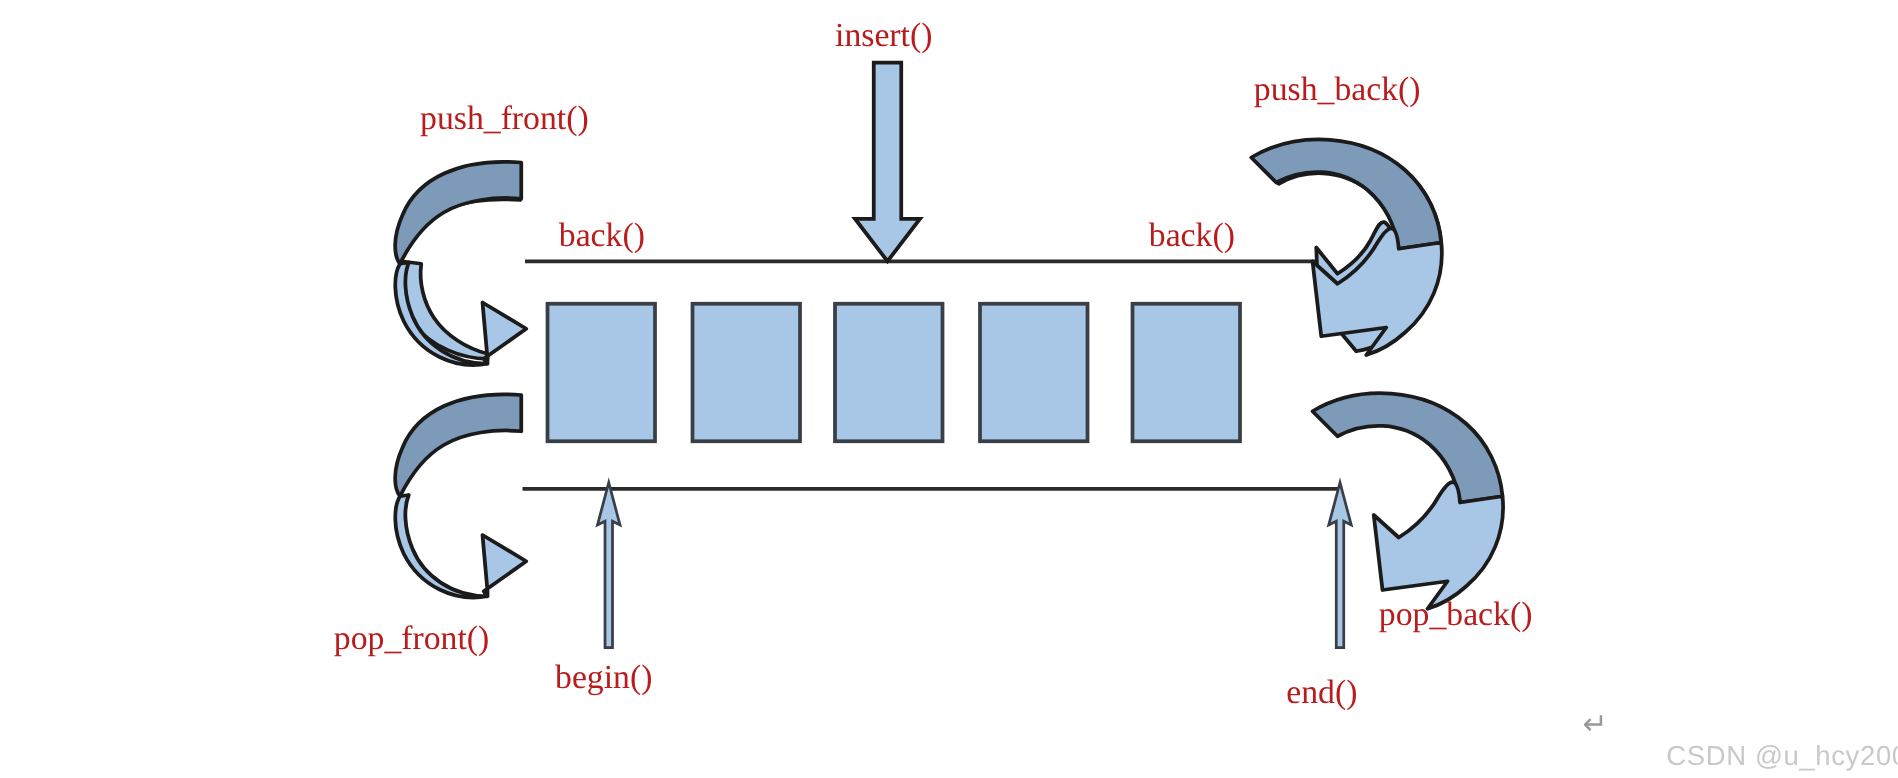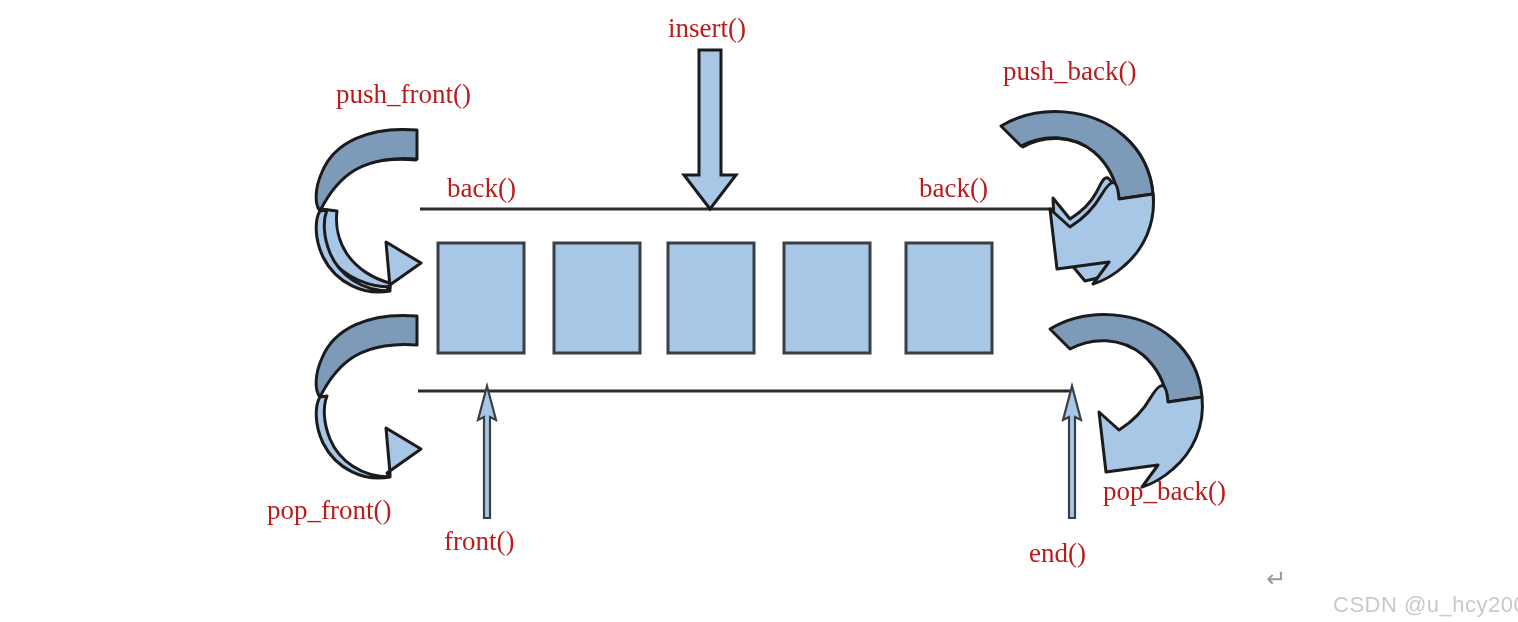--- a/index.html
+++ b/index.html
@@ -217,21 +217,21 @@
   <div class="lbl" style="left:1003px; top:58px;">push_back()</div>
 
   <div class="lbl" style="left:447px; top:175px;">back()</div>
 
   <div class="lbl" style="left:919px; top:175px;">back()</div>
 
   <div class="lbl" style="left:267px; top:497px;">pop_front()</div>
 
   <div class="lbl" style="left:1103px; top:478px;">pop_back()</div>
 
-  <div class="lbl" style="left:444px; top:528px;">front()</div>
+  <div class="lbl" style="left:444px; top:528px;">begin()</div>
 
   <div class="lbl" style="left:1029px; top:540px;">end()</div>
 
   <div class="return-glyph" style="left:1266px; top:565px;">↵</div>
 
   <div class="watermark" style="left:1333px; top:592px;">CSDN @u_hcy2000</div>
 
 </div>
 
 </body></html>

